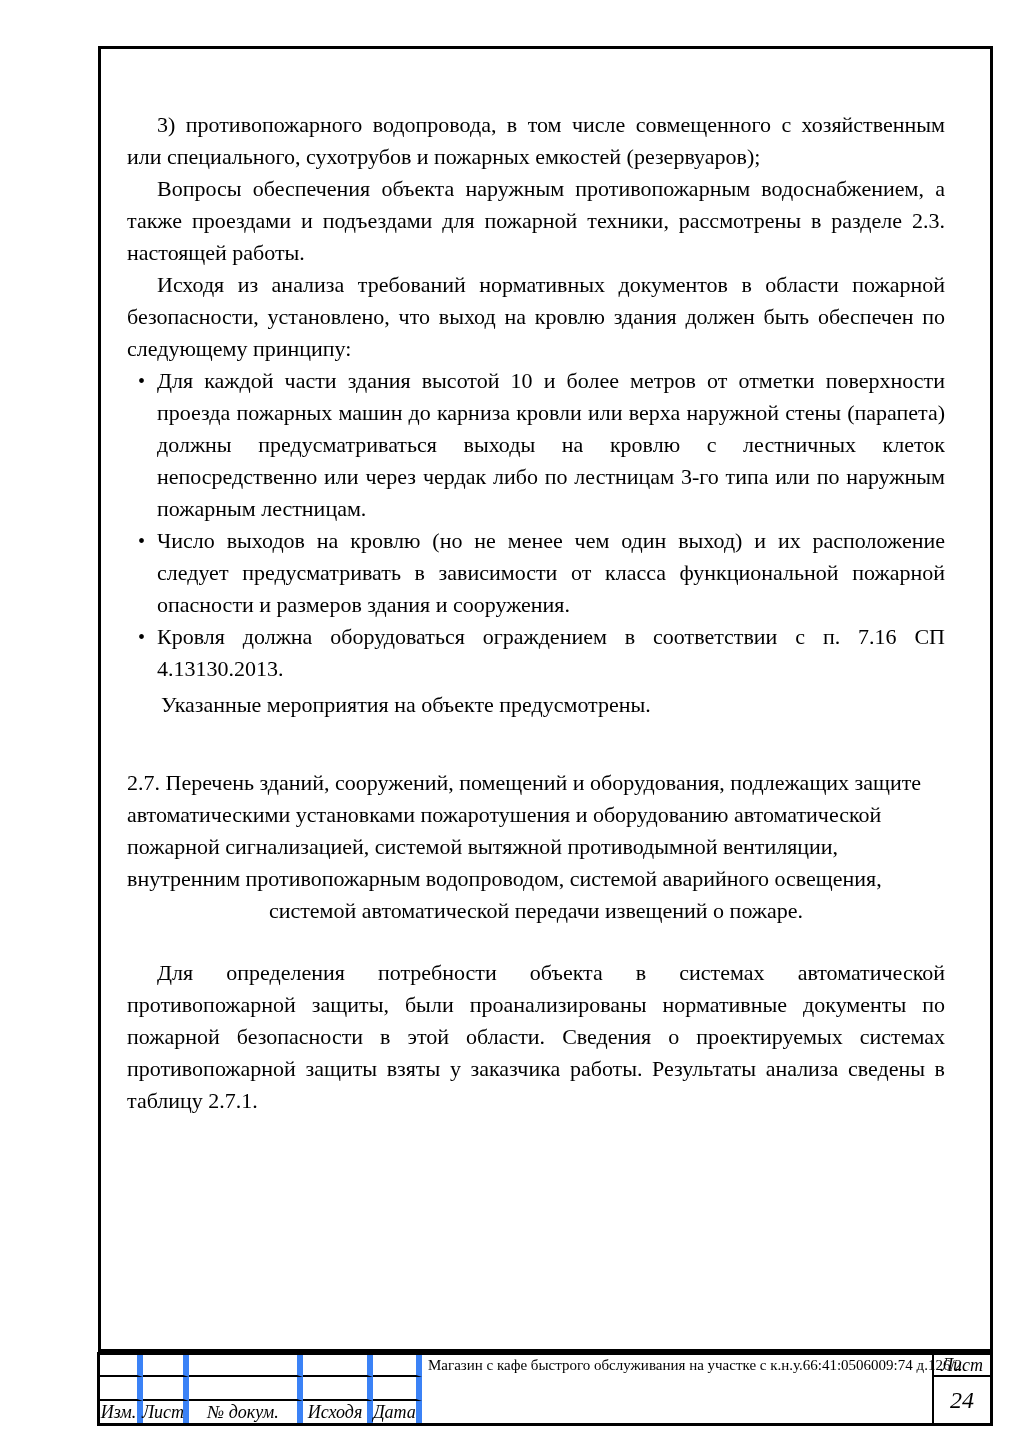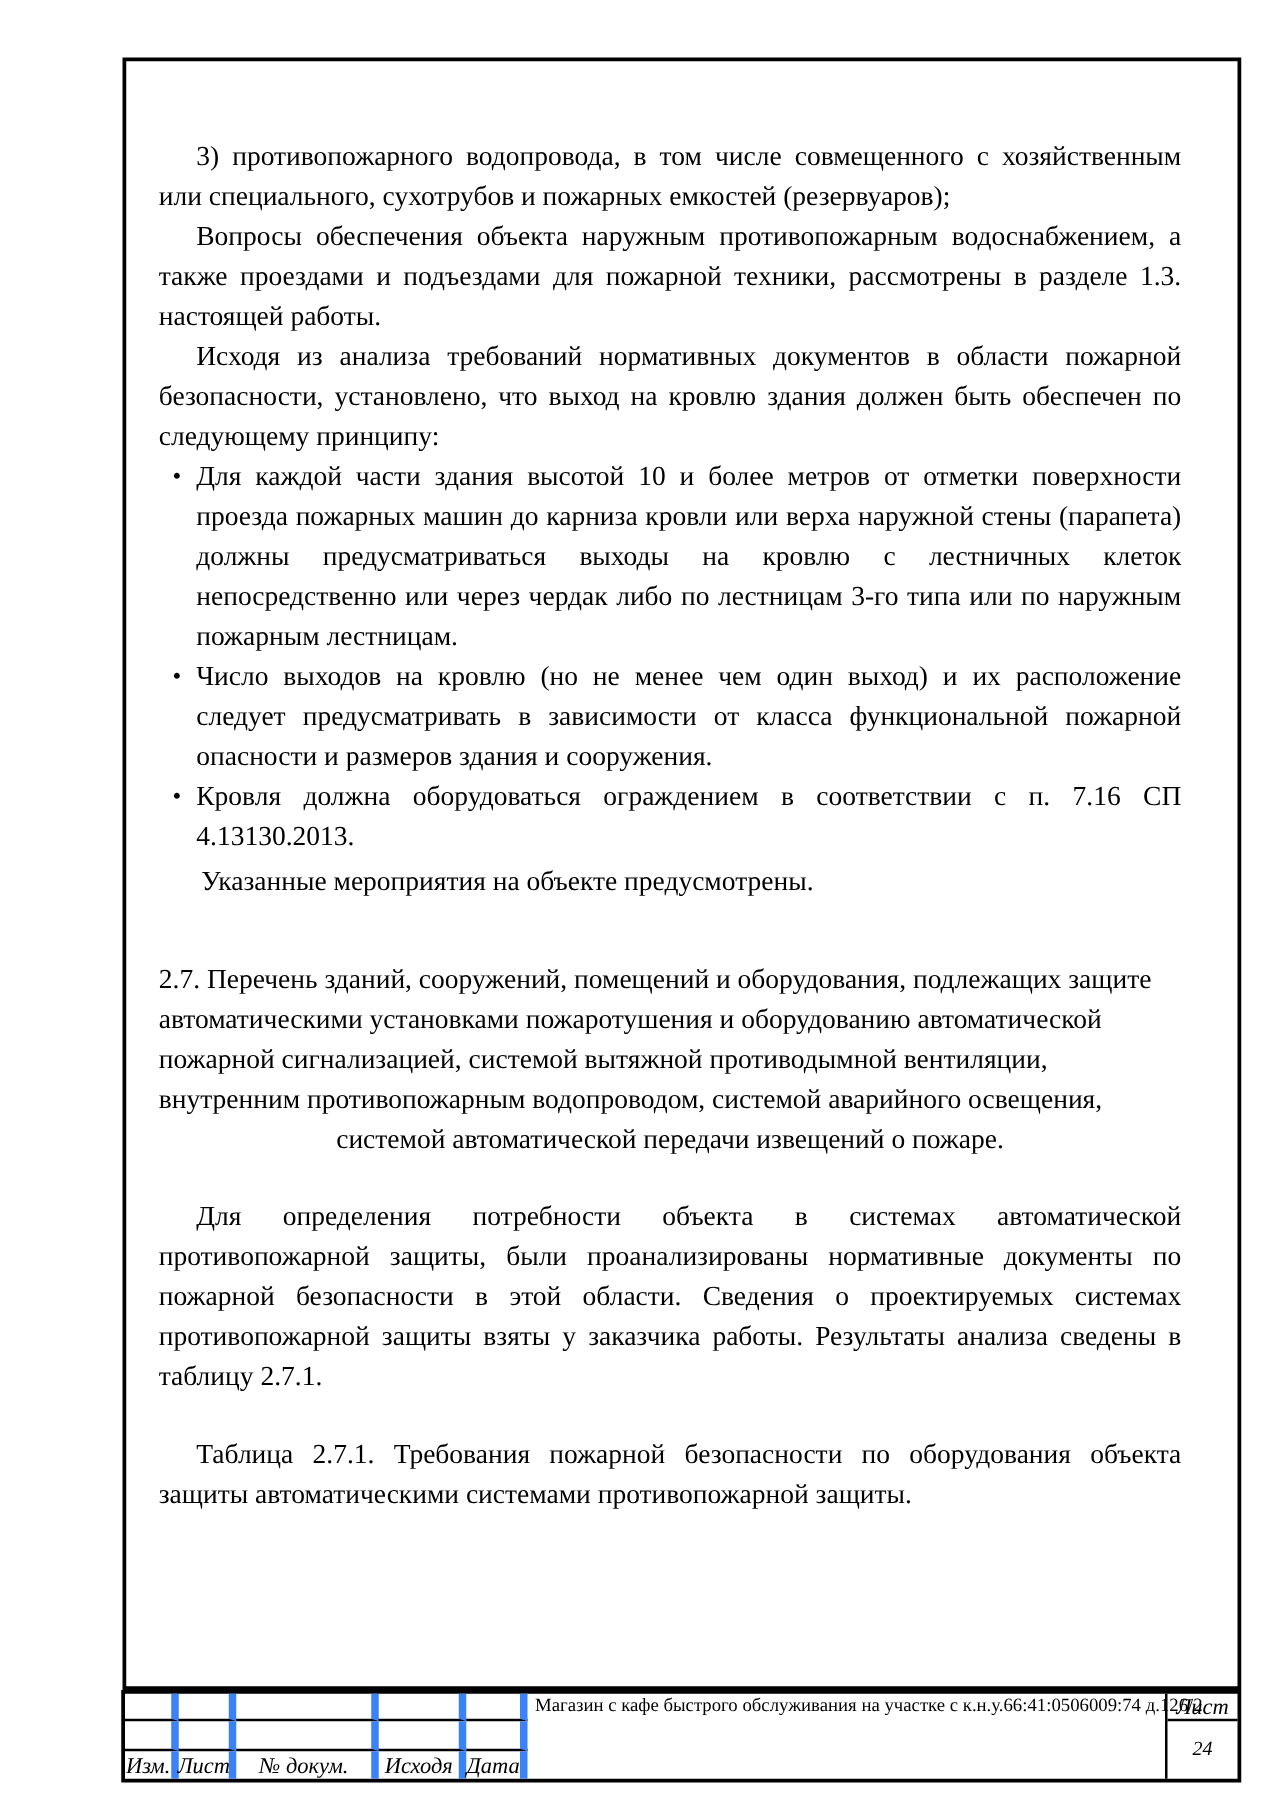--- a/index.html
+++ b/index.html
@@ -80,35 +80,35 @@
   .tb-sheet-label{
     grid-column:7;grid-row:1;
     border-bottom:2px solid #000;border-right:none;
     display:flex;align-items:center;justify-content:center;
     font-style:italic;font-size:18px;
   }
   .tb-sheet-number{
     grid-column:7;grid-row:2 / span 2;
     border-right:none;border-bottom:none;
     display:flex;align-items:center;justify-content:center;
-    font-style:italic;font-size:16px;
+    font-style:italic;font-size:24px;
   }
 </style>
 </head>
 <body>
 
 <div class="page">
 
   <div class="frame"></div>
 
   <div class="content">
 
     <p class="para">3) противопожарного водопровода, в том числе совмещенного с хозяйственным или специального, сухотрубов и пожарных емкостей (резервуаров);</p>
 
-    <p class="para">Вопросы обеспечения объекта наружным противопожарным водоснабжением, а также проездами и подъездами для пожарной техники, рассмотрены в разделе 1.3. настоящей работы.</p>
+    <p class="para">Вопросы обеспечения объекта наружным противопожарным водоснабжением, а также проездами и подъездами для пожарной техники, рассмотрены в разделе 2.3. настоящей работы.</p>
 
     <p class="para">Исходя из анализа требований нормативных документов в области пожарной безопасности, установлено, что выход на кровлю здания должен быть обеспечен по следующему принципу:</p>
 
     <ul class="bullet-list">
       <li class="bullet-item">
         <span class="bullet-marker">•</span>
         <span>Для каждой части здания высотой 10 и более метров от отметки поверхности проезда пожарных машин до карниза кровли или верха наружной стены (парапета)  должны предусматриваться выходы на кровлю с лестничных клеток непосредственно или через чердак либо по лестницам 3-го типа или по наружным пожарным лестницам.</span>
       </li>
       <li class="bullet-item">
         <span class="bullet-marker">•</span>
@@ -119,21 +119,20 @@
         <span>Кровля должна оборудоваться ограждением в соответствии с п. 7.16 СП 4.13130.2013.</span>
       </li>
     </ul>
 
     <p class="plain-note">Указанные мероприятия на объекте предусмотрены.</p>
 
     <p class="para section-heading">2.7. Перечень зданий, сооружений, помещений и оборудования, подлежащих защите автоматическими установками пожаротушения и оборудованию автоматической пожарной сигнализацией, системой вытяжной противодымной вентиляции, внутренним противопожарным водопроводом, системой аварийного освещения, системой автоматической передачи извещений о пожаре.</p>
 
     <p class="para para-after-heading">Для определения потребности объекта в системах автоматической противопожарной защиты, были проанализированы нормативные документы по пожарной безопасности в этой области. Сведения о проектируемых системах противопожарной защиты взяты у заказчика работы. Результаты анализа сведены в таблицу 2.7.1.</p>
 
-    <p class="para table-caption">Таблица 2.7.1. Требования пожарной безопасности по оборудования объекта защиты автоматическими системами противопожарной защиты.</p>
 
   </div>
 
   <div class="title-block">
 
     <div class="tb-cell" style="grid-column:1;grid-row:1"></div>
     <div class="tb-cell" style="grid-column:2;grid-row:1"></div>
     <div class="tb-cell" style="grid-column:3;grid-row:1"></div>
     <div class="tb-cell" style="grid-column:4;grid-row:1"></div>
     <div class="tb-cell" style="grid-column:5;grid-row:1"></div>

